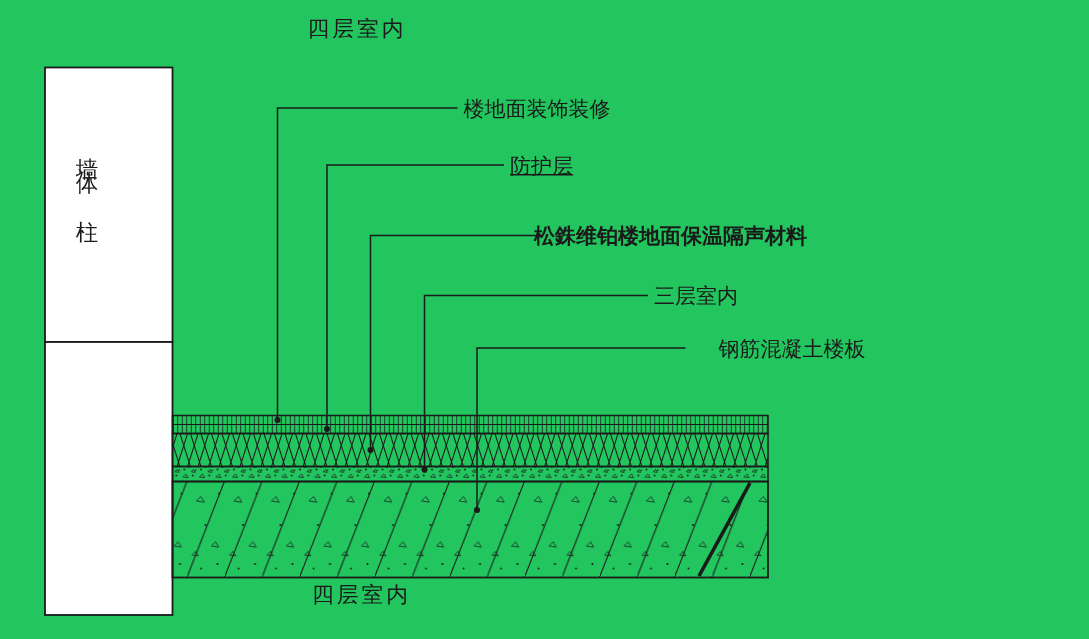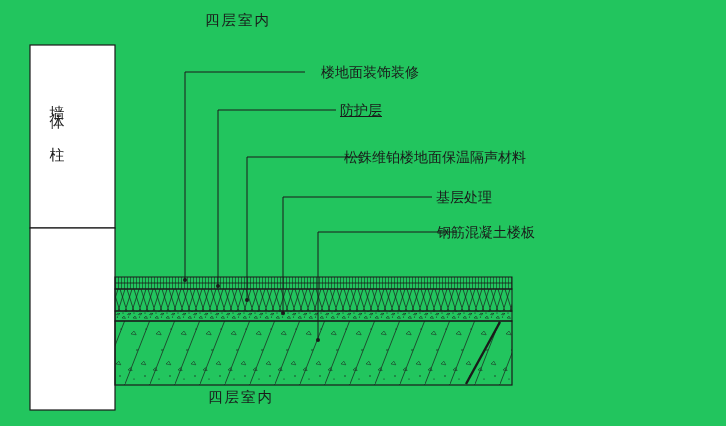--- a/index.html
+++ b/index.html
@@ -100,25 +100,25 @@
     <circle cx="283" cy="313" r="2" fill="#1a1a1a"></circle>
 
     <polyline points="457,232 318,232 318,340" fill="none" stroke="#1a1a1a" stroke-width="1"></polyline>
     <circle cx="318" cy="340" r="2" fill="#1a1a1a"></circle>
   </svg>
 
   <div class="lbl room-lbl" style="left:205px; top:12px;">四层室内</div>
 
   <div class="lbl wall-lbl" style="left:50px; top:93px;">墙体、柱</div>
 
-  <div class="lbl" style="left:309px; top:64px;margin-left:12px;">楼地面装饰装修</div>
+  <div class="lbl" style="left:309px; top:64px;">楼地面装饰装修</div>
 
   <div class="lbl" style="left:340px; top:102px;text-decoration:underline;">防护层</div>
 
-  <div class="lbl" style="left:344px; top:149px;">松銖维铂楼地面保温隔声材料</div>
+  <div class="lbl" style="left:356px; top:149px;font-weight:bold;">松銖维铂楼地面保温隔声材料</div>
 
-  <div class="lbl" style="left:436px; top:189px;">基层处理</div>
+  <div class="lbl" style="left:436px; top:189px;">三层室内</div>
 
-  <div class="lbl" style="left:437px; top:224px;">钢筋混凝土楼板</div>
+  <div class="lbl" style="left:479px; top:224px;">钢筋混凝土楼板</div>
 
   <div class="lbl room-lbl" style="left:208px; top:389px;">四层室内</div>
 
 </div>
 
 </body></html>

